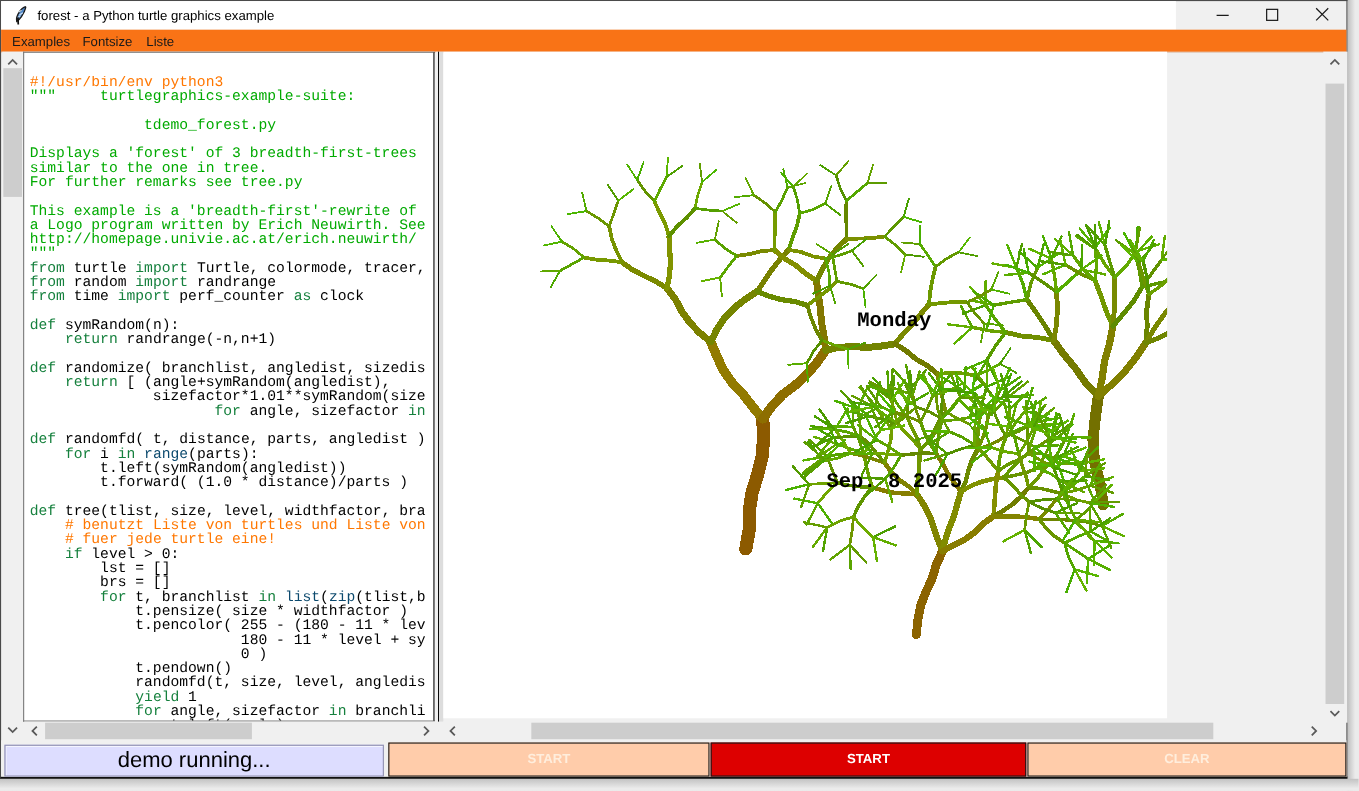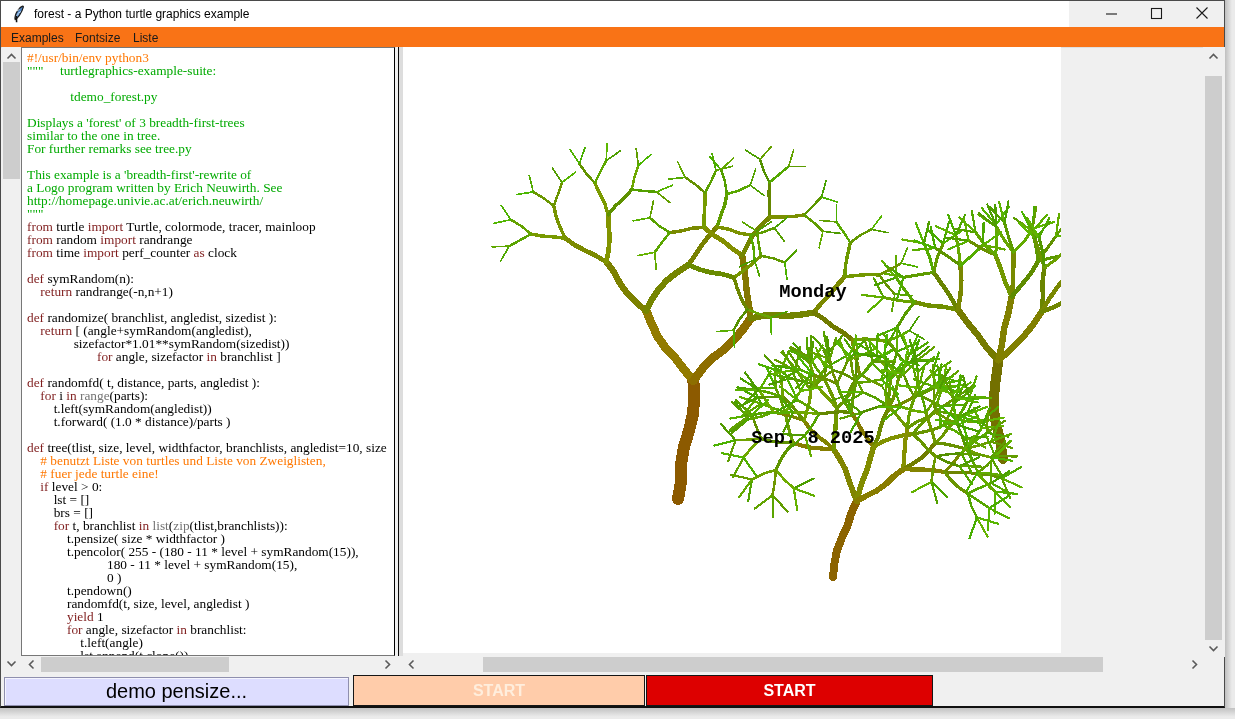--- a/index.html
+++ b/index.html
@@ -4,32 +4,32 @@
 html,body{width:1235px;height:719px;background:#e9e9e9;font-family:"Liberation Sans",sans-serif;overflow:hidden}
 #win{position:absolute;left:0;top:0;width:1225px;height:708px;background:#f0f0f0;border:1px solid #4a4a4a;border-bottom:2px solid #101010}
 #titlebar{position:absolute;left:0;top:0;width:1068px;height:26px;background:#fff}
 #title{position:absolute;left:33px;top:6px;font-size:12px;color:#000}
 #menubar{position:absolute;left:0;top:26px;width:1223px;height:21px;background:#f97316;border-bottom:1px solid #dfdfdf}
 #menubar span{position:absolute;top:4px;font-size:12px;color:#1a1a1a}
 .sb{position:absolute;background:#f0f0f0}
 .thumb{position:absolute;background:#cdcdcd}
 .arr{position:absolute;width:17px;height:17px}
 #codearea{position:absolute;left:20px;top:46px;width:374px;height:609px;background:#fff;border:1px solid #777;border-right:1px solid #000;overflow:hidden}
-#code{position:absolute;left:5px;top:3px;width:360px;overflow:hidden;font-family:Liberation Serif, serif;font-size:13.33px;line-height:13px;white-space:pre;color:#000}
+#code{position:absolute;left:5px;top:21px;width:360px;overflow:hidden;font-family:Liberation Mono, monospace;font-size:13.33px;line-height:13px;white-space:pre;color:#000}
 #code i{font-style:normal}
-#code .k{color:#7f1d1d}
+#code .k{color:#15803d}
 #code .c{color:#ff7700}
 #code .s{color:#00aa00}
 #code .d{color:#000000}
-#code .b{color:#737373}
+#code .b{color:#0c4a6e}
 #sash{position:absolute;left:395px;top:46px;width:7px;height:609px;background:linear-gradient(90deg,#f0f0f0 0px,#f0f0f0 2px,#0a0a0a 2px,#0a0a0a 3px,#ddd 3px,#ddd 7px)}
 #canvas{position:absolute;left:402px;top:46px;width:658px;height:606px;background:#fff;overflow:hidden}
 #bottom{position:absolute;left:0;top:672px;width:1223px;height:33px;background:#f0f0f0}
 #status{position:absolute;left:3px;top:4px;width:345px;height:29px;background:#ddf;border:1px solid #8f8fae;box-shadow:inset 1px 1px 0 #f4f4ff;color:#000;font-size:20px;text-align:center;line-height:27px}
-.btn{position:absolute;top:2px;height:31px;border:1px solid #161616;font-size:16px;font-weight:bold;text-align:center;line-height:29px}
+.btn{position:absolute;top:2px;height:31px;border:1px solid #161616;font-size:12px;font-weight:bold;text-align:center;line-height:29px}
 #bstart{left:352px;width:292px;background:#fca;color:#fed}
 #bstop{left:645px;width:287px;background:#d00;color:#fff}
 #bclear{left:933px;width:290px;background:#fca;color:#fed}
 svg.ch{position:absolute}
 #deskr{position:absolute;left:1225px;top:0;width:10px;height:719px;background:linear-gradient(90deg,#bfbfbf,#ebebeb 70%)}
 #deskb{position:absolute;left:0;top:708px;width:1235px;height:11px;background:linear-gradient(180deg,#c2c2c2,#ebebeb 80%)}
 </style></head>
 <body>
 <div id="deskr"></div>
 <div id="deskb"></div>
@@ -709,17 +709,18 @@
   <div class="sb" style="left:402px;top:655px;width:800px;height:17px"></div>
   <div class="thumb" style="left:482px;top:656px;width:620px;height:15px"></div>
   <svg class="arr" style="left:402px;top:655px" viewBox="0 0 17 17">
       <path d="M10.5 4.5 L6.5 8.5 L10.5 12.5" fill="none" stroke="#5a5a5a" stroke-width="1.6"></path>
     </svg>
   <svg class="arr" style="left:1185px;top:655px" viewBox="0 0 17 17">
       <path d="M6.5 4.5 L10.5 8.5 L6.5 12.5" fill="none" stroke="#5a5a5a" stroke-width="1.6"></path>
     </svg>
 
   <div id="bottom">
-    <div id="status">demo pensize...</div>
+    <div id="status">demo running...</div>
     <div class="btn" id="bstart">START</div>
     <div class="btn" id="bstop">START</div>
+    <div class="btn" id="bclear">CLEAR</div>
   </div>
 </div>
 
 </body></html>

